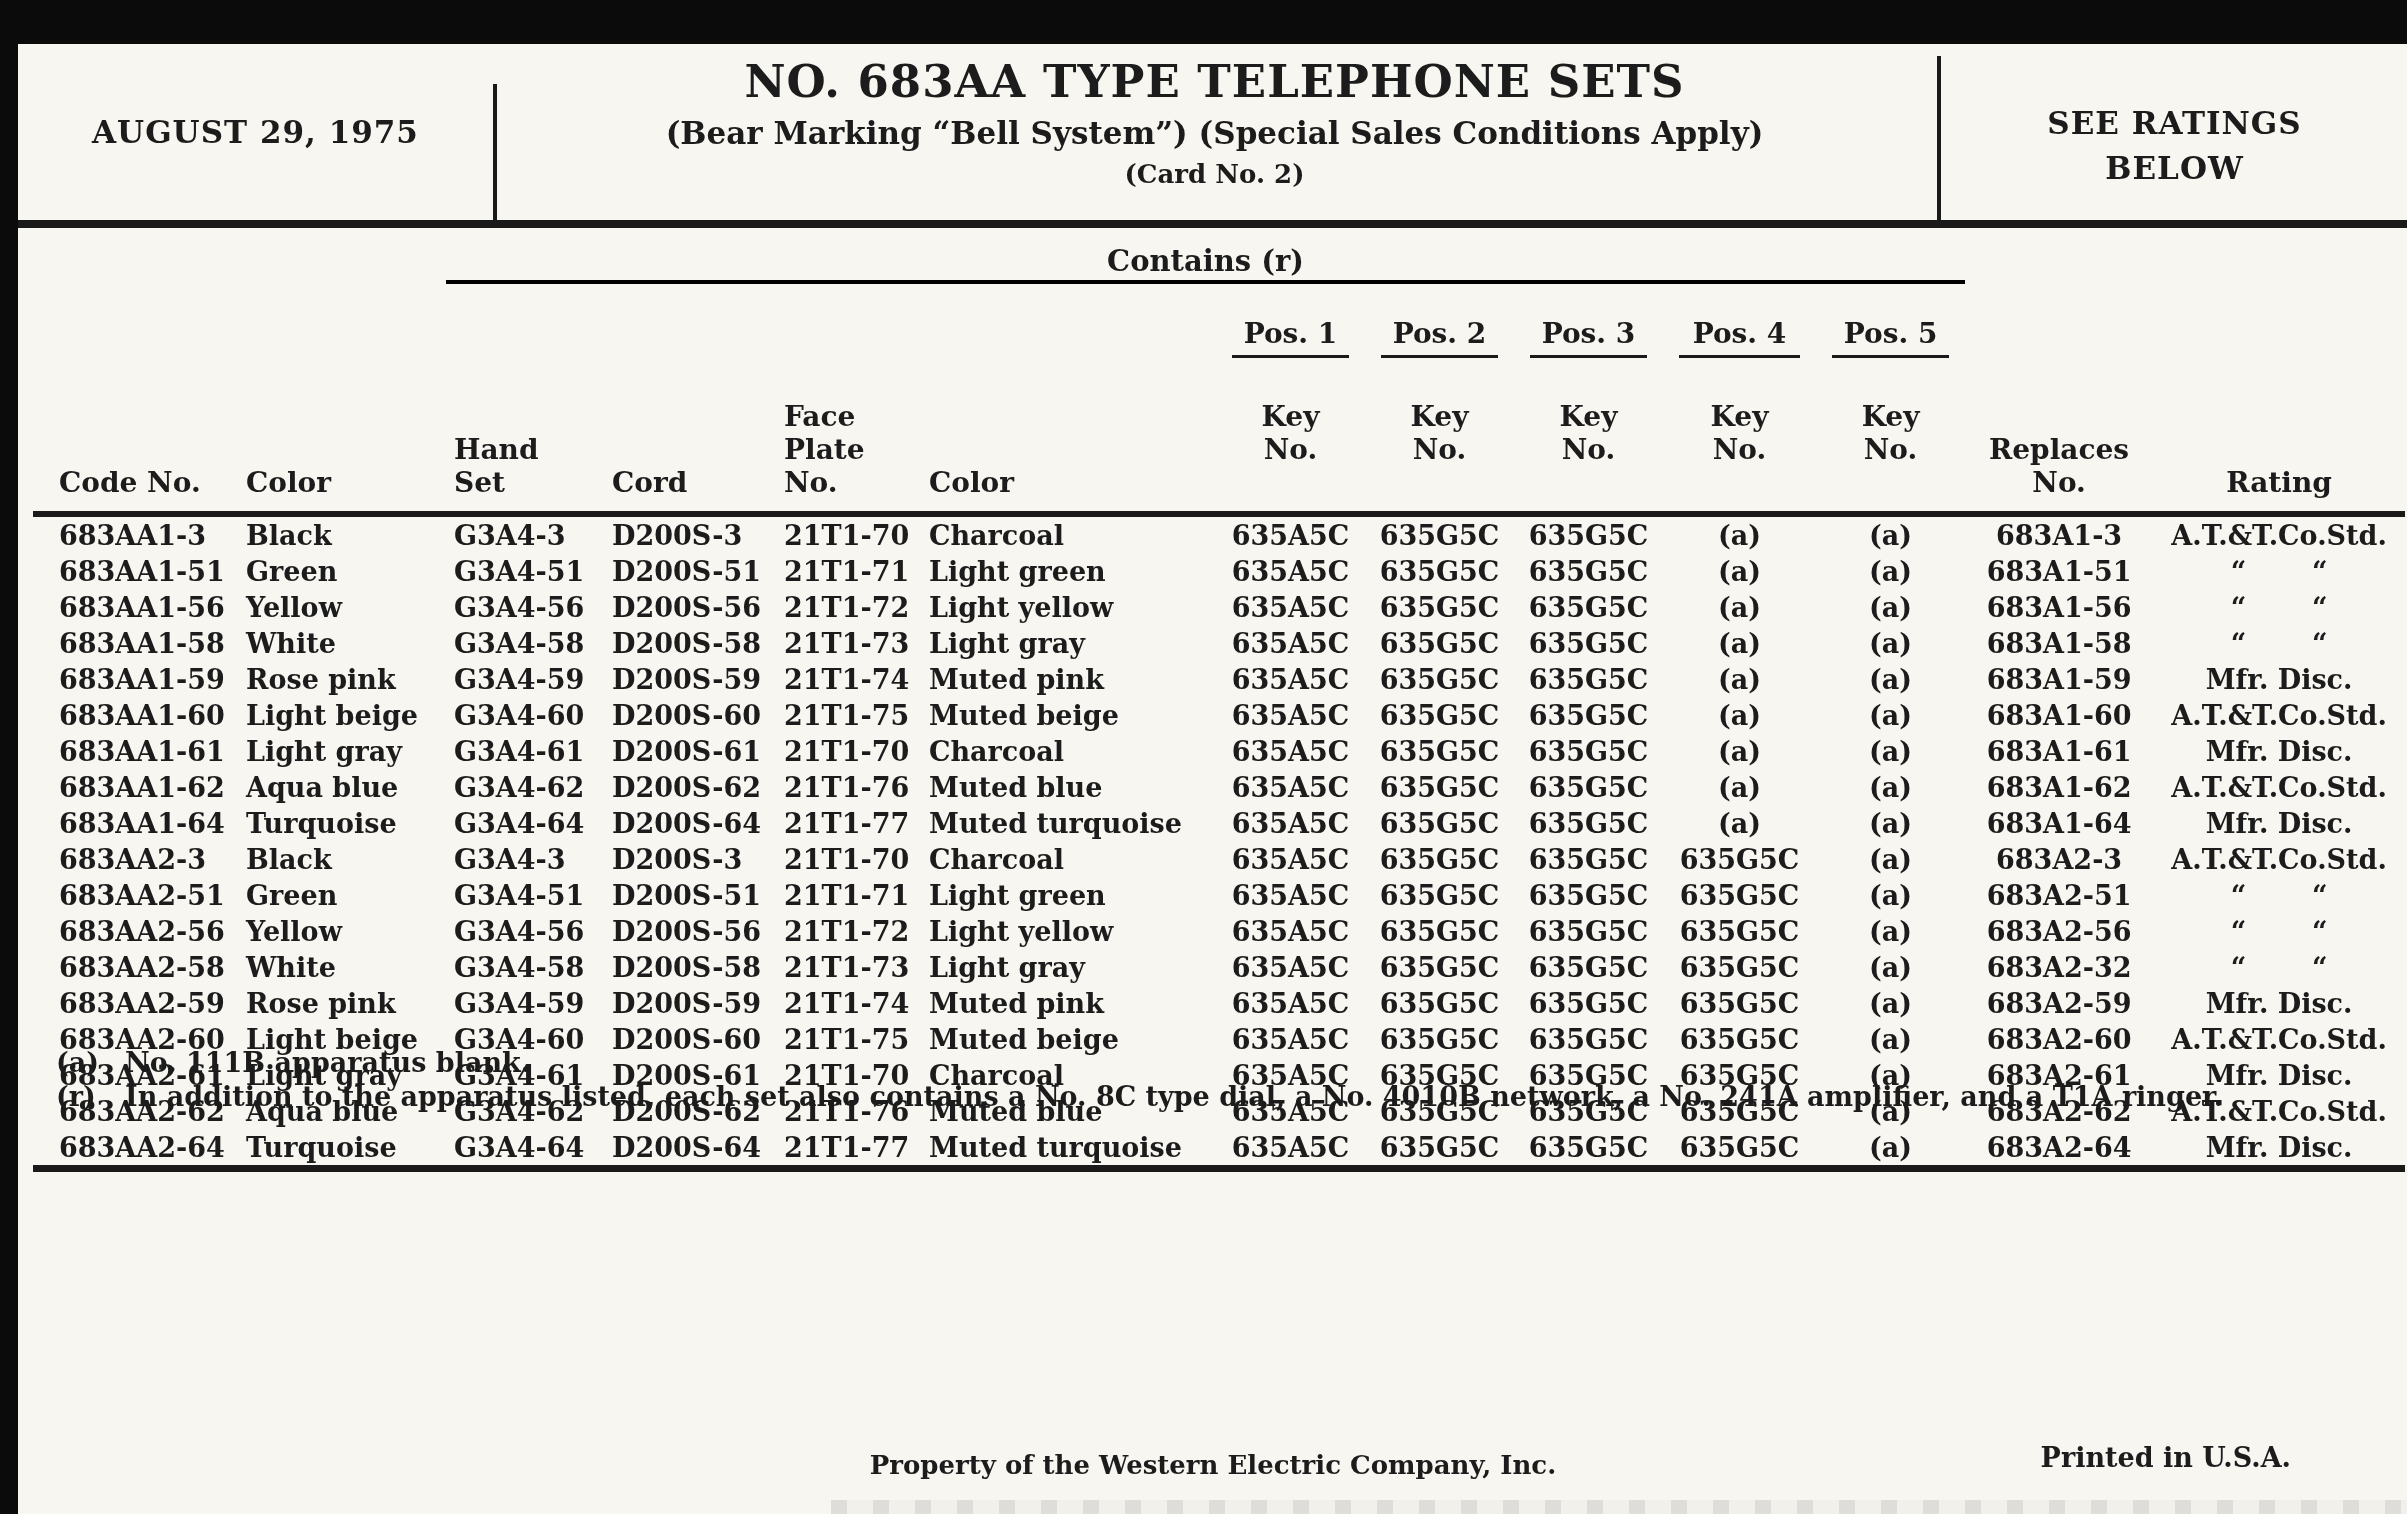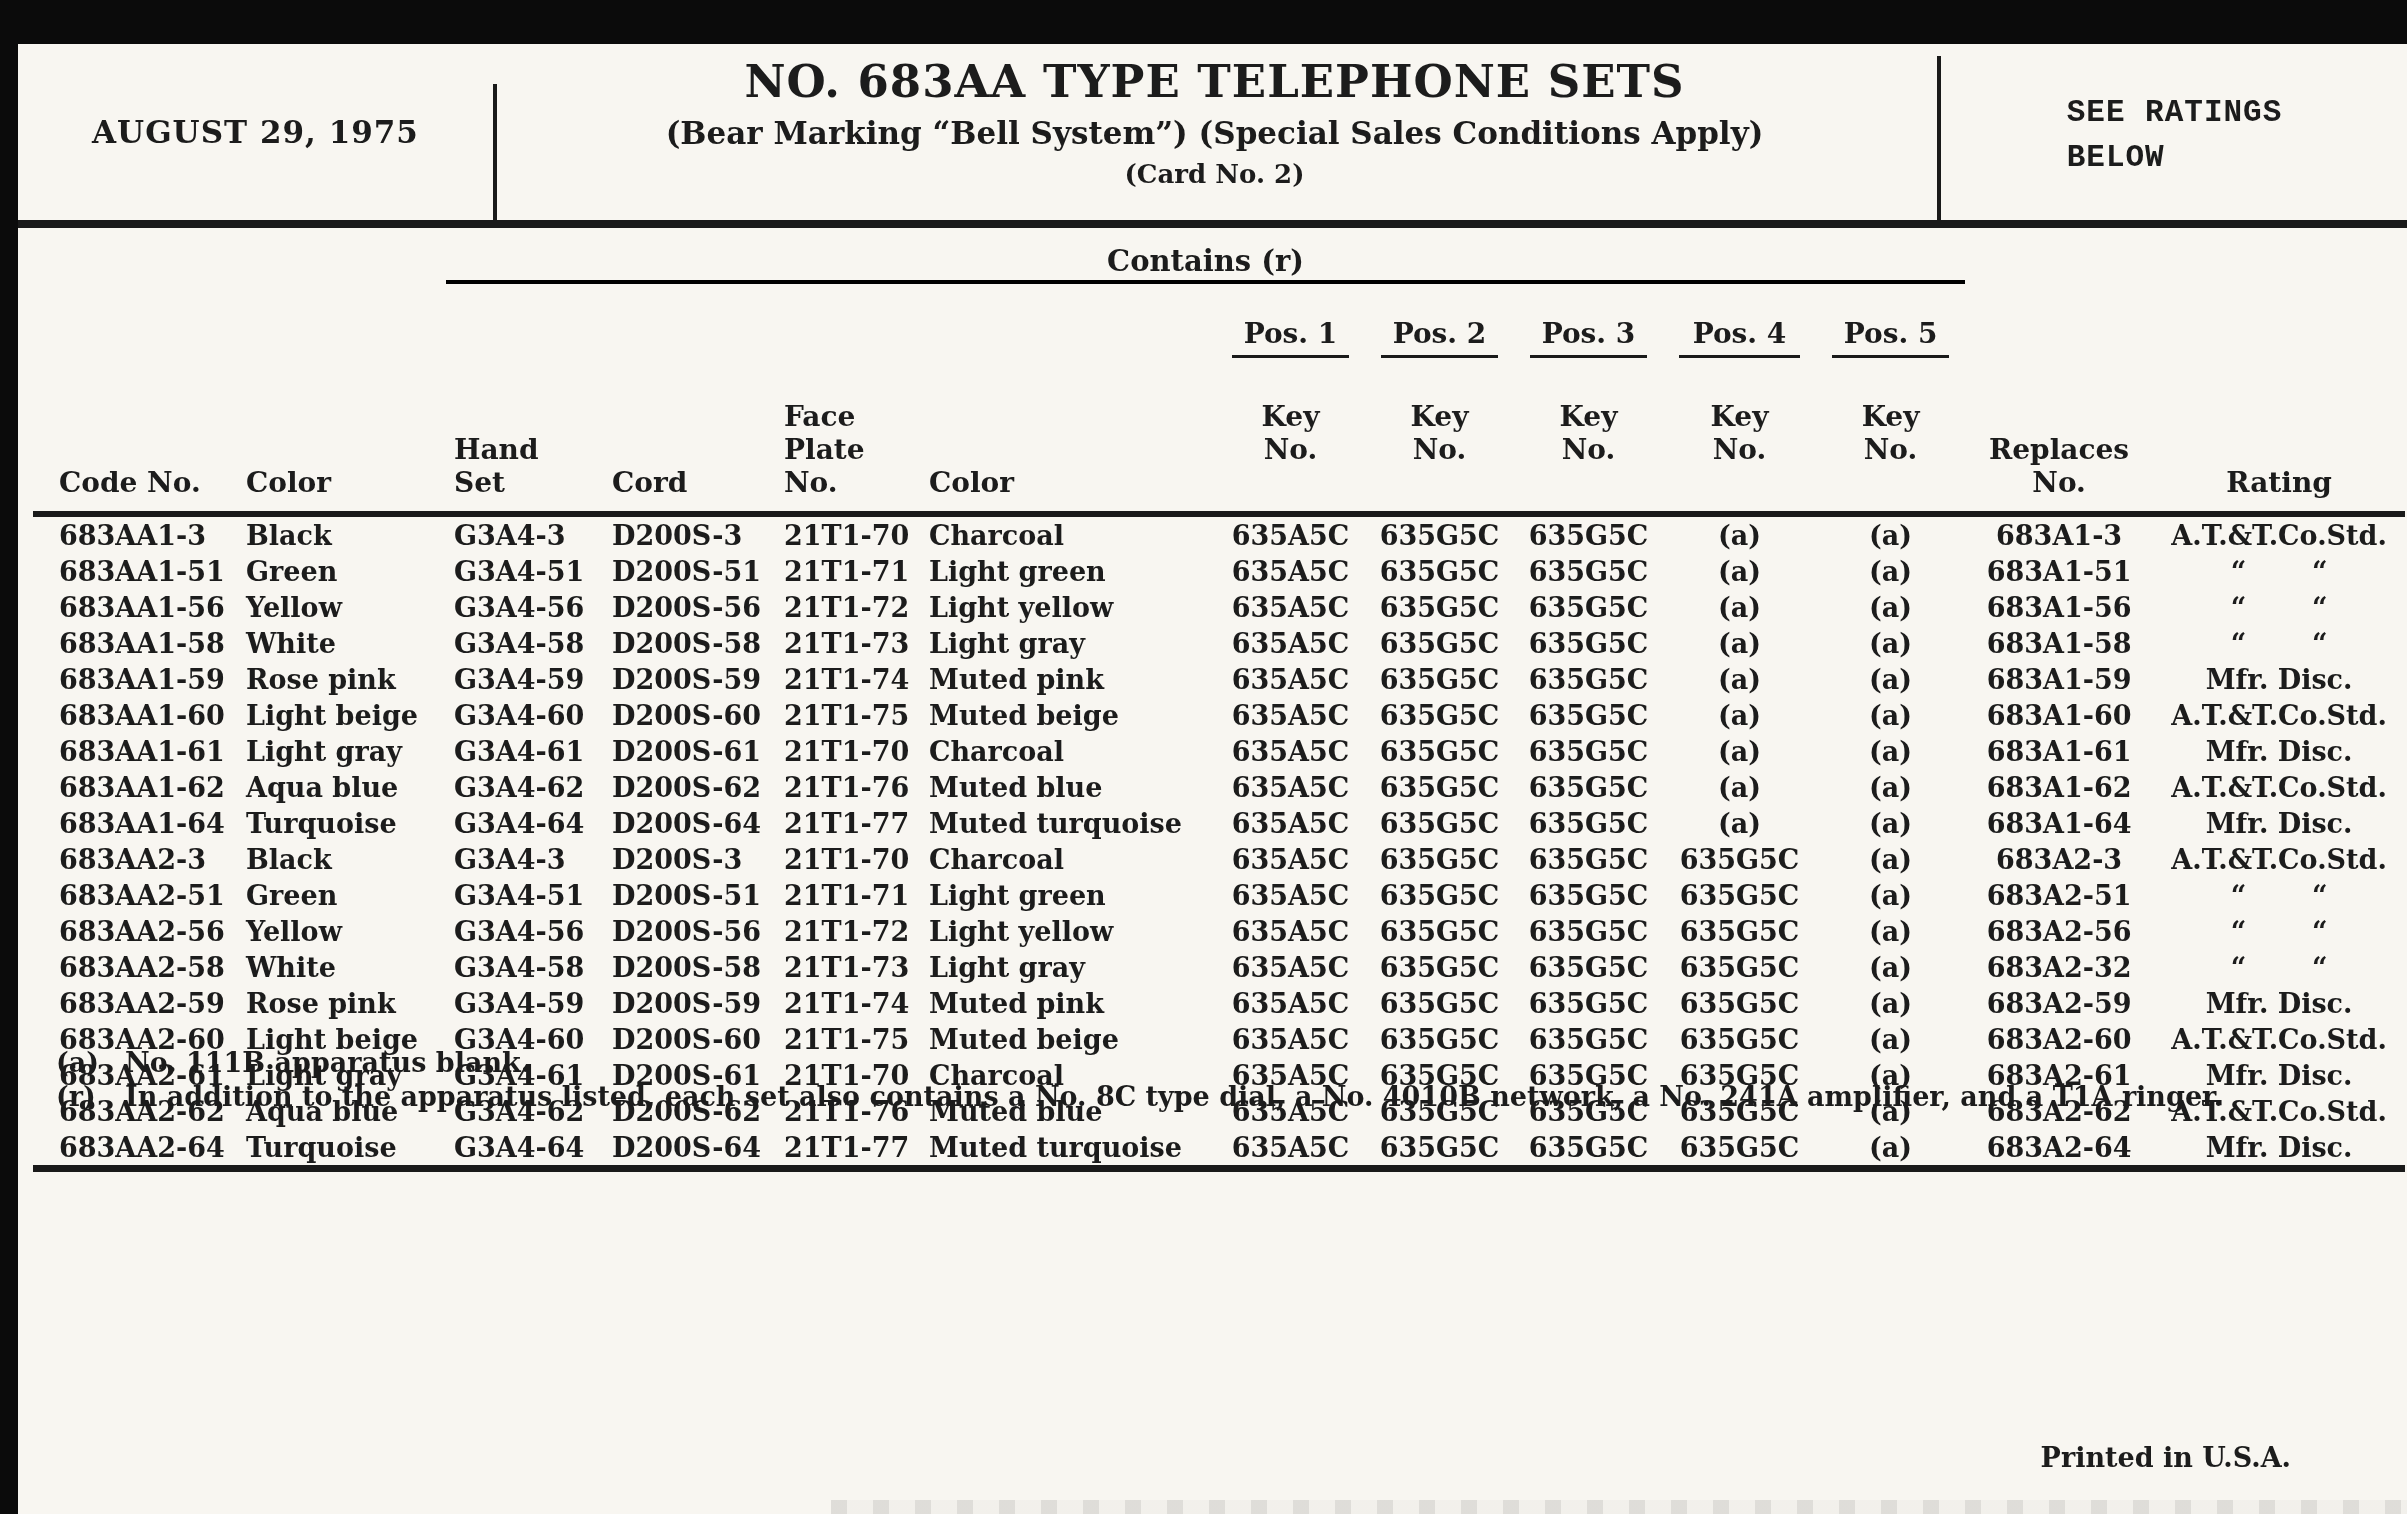--- a/index.html
+++ b/index.html
@@ -15,23 +15,23 @@
   }
   
   .hdr{position:absolute;left:0;top:0;width:100%;height:176px;border-bottom:8px solid #1a1a1a;}
   .hdr-date{position:absolute;left:0;top:0;width:475px;height:176px;
     display:flex;align-items:center;justify-content:center;
     font-size:31px;font-weight:700;letter-spacing:1px;}
   .hdr-title-block{position:absolute;left:475px;width:1443px;top:14px;text-align:center;}
   .doc-title{font-size:45px;font-weight:700;letter-spacing:1px;line-height:1.05;}
   .doc-subtitle{font-size:31px;font-weight:700;margin-top:10px;}
   .doc-cardno{font-size:26px;font-weight:700;margin-top:8px;}
-  .hdr-ratings{position:absolute;left:1923px;right:0;top:4px;height:176px;
-    display:flex;align-items:center;justify-content:center;
-    font-size:31px;font-weight:700;white-space:pre-line;line-height:1.45;letter-spacing:1px;font-family:Liberation Mono, monospace;}
+  .hdr-ratings{position:absolute;left:1923px;right:0;top:14px;height:176px;
+    display:flex;align-items:center;justify-content:center;text-align:center;
+    font-size:31px;font-weight:700;white-space:pre-line;line-height:1.45;letter-spacing:1px;}
   .vr{position:absolute;width:4px;background:#1a1a1a;}
   .vr1{left:475px;top:40px;height:137px;}
   .vr2{left:1919px;top:12px;height:164px;}
   
   table{position:absolute;left:15px;top:194px;width:2371px;
     border-collapse:collapse;table-layout:fixed;}
   .contains-cell{font-size:29px;font-weight:700;text-align:center;
     padding:6px 0 2px 0;border-bottom:4px solid #000000;}
   .hdr-row th{vertical-align:bottom;border-bottom:6px solid #1a1a1a;
     padding:0 0 12px 0;font-size:28px;font-weight:700;line-height:1.18;
@@ -419,17 +419,18 @@
 
   <div class="footnotes">
     <div>
       <span class="fn-tag">(a)</span><span>No. 111B apparatus blank.</span>
     </div>
     <div>
       <span class="fn-tag">(r)</span><span>In addition to the apparatus listed, each set also contains a No. 8C type dial, a No. 4010B network, a No. 241A amplifier, and a T1A ringer.</span>
     </div>
   </div>
 
+  <div class="footer-property">Property of the Western Electric Company, Inc.</div>
   <div class="footer-printed">Printed in U.S.A.</div>
 
   <div class="scan-noise"></div>
 </div>
 
 
 </body></html>

